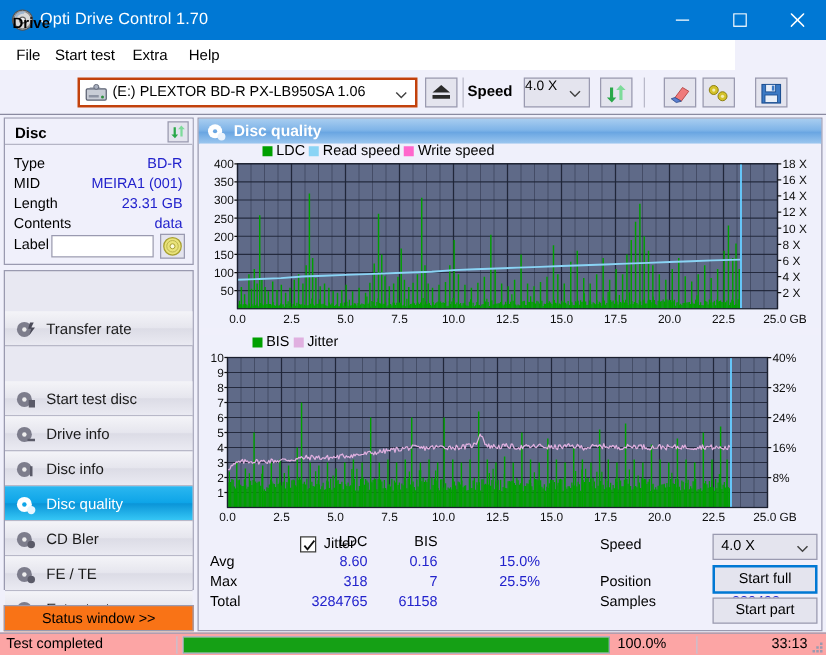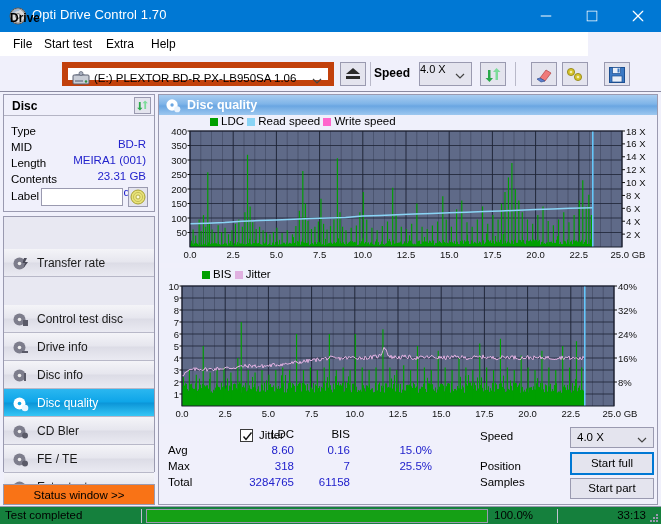--- a/index.html
+++ b/index.html
@@ -20,37 +20,37 @@
   .winbtn svg{position:absolute;left:50%;top:50%;transform:translate(-50%,-50%);}
   .wb-min{right:92px;} .wb-max{right:46px;} .wb-close{right:0;}
 
   
   .menubar{position:absolute;left:0;top:32px;width:588px;height:24px;background:#fff;}
   .menuitem{position:absolute;top:4px;height:17px;padding:0 7px;font-size:12px;color:#000;line-height:17px;cursor:default;}
 
   
   .drivebar{position:absolute;left:0;top:56px;width:661px;height:36px;background:#f0f0fb;border-bottom:1px solid #8a8aa0;box-sizing:border-box;}
   .lbl-drive{position:absolute;left:10px;top:11px;font-size:12px;font-weight:bold;color:#000;}
-  .drive-combo{position:absolute;left:62px;top:62px;width:272px;height:24px;background:#fff;border:6px solid #c2410c;box-sizing:border-box;}
+  .drive-combo{position:absolute;left:62px;top:62px;width:272px;height:24px;background:#fff;border:2px solid #c2410c;box-sizing:border-box;}
   .drive-combo .dtxt{position:absolute;left:26px;top:4px;font-size:11.5px;color:#000;white-space:nowrap;}
   .drive-combo .dicon{position:absolute;left:4px;top:3px;width:18px;height:16px;}
   .cb-arrow{position:absolute;right:6px;top:7px;}
   .tbtn{position:absolute;background:#e4e4ee;border:1px solid #9a9ab0;box-sizing:border-box;cursor:default;}
   .sep{position:absolute;width:1px;background:#b9b9c9;}
   .lbl-speed{position:absolute;left:374px;top:66px;font-size:12px;font-weight:bold;color:#000;}
   .speed-combo{position:absolute;left:419px;top:62px;width:53px;height:24px;background:#e4e4ee;border:1px solid #9a9ab0;box-sizing:border-box;}
 
   
   .disc-panel{position:absolute;left:3px;top:94px;width:152px;height:118px;background:#f0f0fb;border:1px solid #9a9ab0;box-sizing:border-box;}
   .disc-head{position:absolute;left:0;top:0;width:150px;height:21px;background:#f0f0fb;border-bottom:1px solid #b5b5c5;box-sizing:border-box;text-align:center;}
   .disc-head .ht{position:absolute;left:8px;top:4px;font-size:12px;font-weight:bold;color:#000;}
   .disc-head .hbtn{position:absolute;right:3px;top:2px;width:17px;height:17px;background:#e4e4ee;border:1px solid #9a9ab0;box-sizing:border-box;}
   .drow{position:absolute;left:0;width:150px;height:16px;}
   .dk{position:absolute;left:8px;top:0;font-size:11.5px;color:#000;}
-  .dv{position:absolute;right:7px;top:13px;font-size:11.5px;color:#2222cc;}
+  .dv{position:absolute;right:7px;top:0;font-size:11.5px;color:#2222cc;}
   .label-input{position:absolute;left:41px;top:188px;width:82px;height:18px;background:#fff;border:1px solid #9a9ab0;box-sizing:border-box;}
   .label-btn{position:absolute;left:128px;top:187px;width:20px;height:20px;background:#e4e4ee;border:1px solid #9a9ab0;box-sizing:border-box;}
 
   
   .navlist{position:absolute;left:3px;top:216px;width:152px;height:256px;border:1px solid #9a9ab0;box-sizing:border-box;background:#e8e8f2;}
   .navitem{position:absolute;left:0;width:150px;height:28px;box-sizing:border-box;
     border-bottom:1px solid #b8b8c8;cursor:default;
     background:linear-gradient(to bottom,#f4f4f8 0%,#e6e6ee 48%,#dcdce6 52%,#eaeaf2 100%);margin-top:32px;}
   .navitem.sel{background:linear-gradient(to bottom,#2bb7f0 0%,#0ea5e8 48%,#0b95d8 52%,#35c6f5 100%);}
   .navitem .nt{position:absolute;left:33px;top:7px;font-size:12px;color:#1a1a1a;}
@@ -81,21 +81,21 @@
   .chk svg{position:absolute;left:1px;top:1px;}
 
   .sel-speed{position:absolute;left:570px;top:427px;width:84px;height:21px;background:#e4e4ee;border:1px solid #9a9ab0;box-sizing:border-box;}
   .sel-speed .ss{position:absolute;left:6px;top:3px;font-size:11.5px;color:#000;}
   .btn-full{position:absolute;left:570px;top:452px;width:84px;height:23px;background:#e4e4ee;border:2px solid #0078d4;box-sizing:border-box;cursor:default;}
   .btn-part{position:absolute;left:570px;top:478px;width:84px;height:21px;background:#e4e4ee;border:1px solid #9a9ab0;box-sizing:border-box;cursor:default;}
   .btn-full span,.btn-part span{position:absolute;left:0;top:3px;width:100%;text-align:center;font-size:11.5px;color:#000;}
   .btn-full span{top:3px;}
 
   
-  .statusbar{position:absolute;left:0;top:506px;width:661px;height:18px;background:#15803d;border-top:1px solid #9a9ab0;box-sizing:border-box;}
+  .statusbar{position:absolute;left:0;top:506px;width:661px;height:18px;background:#fca5a5;border-top:1px solid #9a9ab0;box-sizing:border-box;}
   .sb-text{position:absolute;left:5px;top:2px;font-size:11.5px;color:#000;}
   .sb-prog{position:absolute;left:146px;top:2px;width:342px;height:14px;border:1px solid #9a9ab0;background:#fff;box-sizing:border-box;}
   .sb-prog i{position:absolute;left:0;top:0;height:12px;background:#15a015;display:block;}
   .sb-pct{position:absolute;left:494px;top:2px;font-size:11.5px;color:#000;}
   .sb-time{position:absolute;left:600px;top:2px;width:46px;text-align:right;font-size:11.5px;color:#000;}
   .sb-div{position:absolute;top:2px;width:1px;height:14px;background:#c2c2d2;}
   .grip{position:absolute;right:2px;bottom:1px;width:12px;height:12px;}
 </style>
 </head>
 <body>
@@ -258,21 +258,21 @@
       <span class="nt">Transfer rate</span>
     </div>
     <div class="navitem" style="top:56px">
       <span class="ni">
         <svg width="17" height="17" viewBox="0 0 17 17">
             <circle cx="7.5" cy="8.5" r="6" fill="#7d7d8c"></circle>
             <circle cx="7.5" cy="8.5" r="1.8" fill="#eee"></circle>
             <rect x="11" y="9" width="5" height="6" fill="#5a5a68"></rect>
           </svg>
       </span>
-      <span class="nt">Control test disc</span>
+      <span class="nt">Start test disc</span>
     </div>
     <div class="navitem" style="top:112px">
       <span class="ni">
         <svg width="17" height="17" viewBox="0 0 17 17">
             <circle cx="7.5" cy="8.5" r="6" fill="#7d7d8c"></circle>
             <circle cx="7.5" cy="8.5" r="1.8" fill="#eee"></circle>
             <rect x="12" y="6" width="2" height="8" fill="#5a5a68"></rect>
           </svg>
       </span>
       <span class="nt">Disc info</span>

